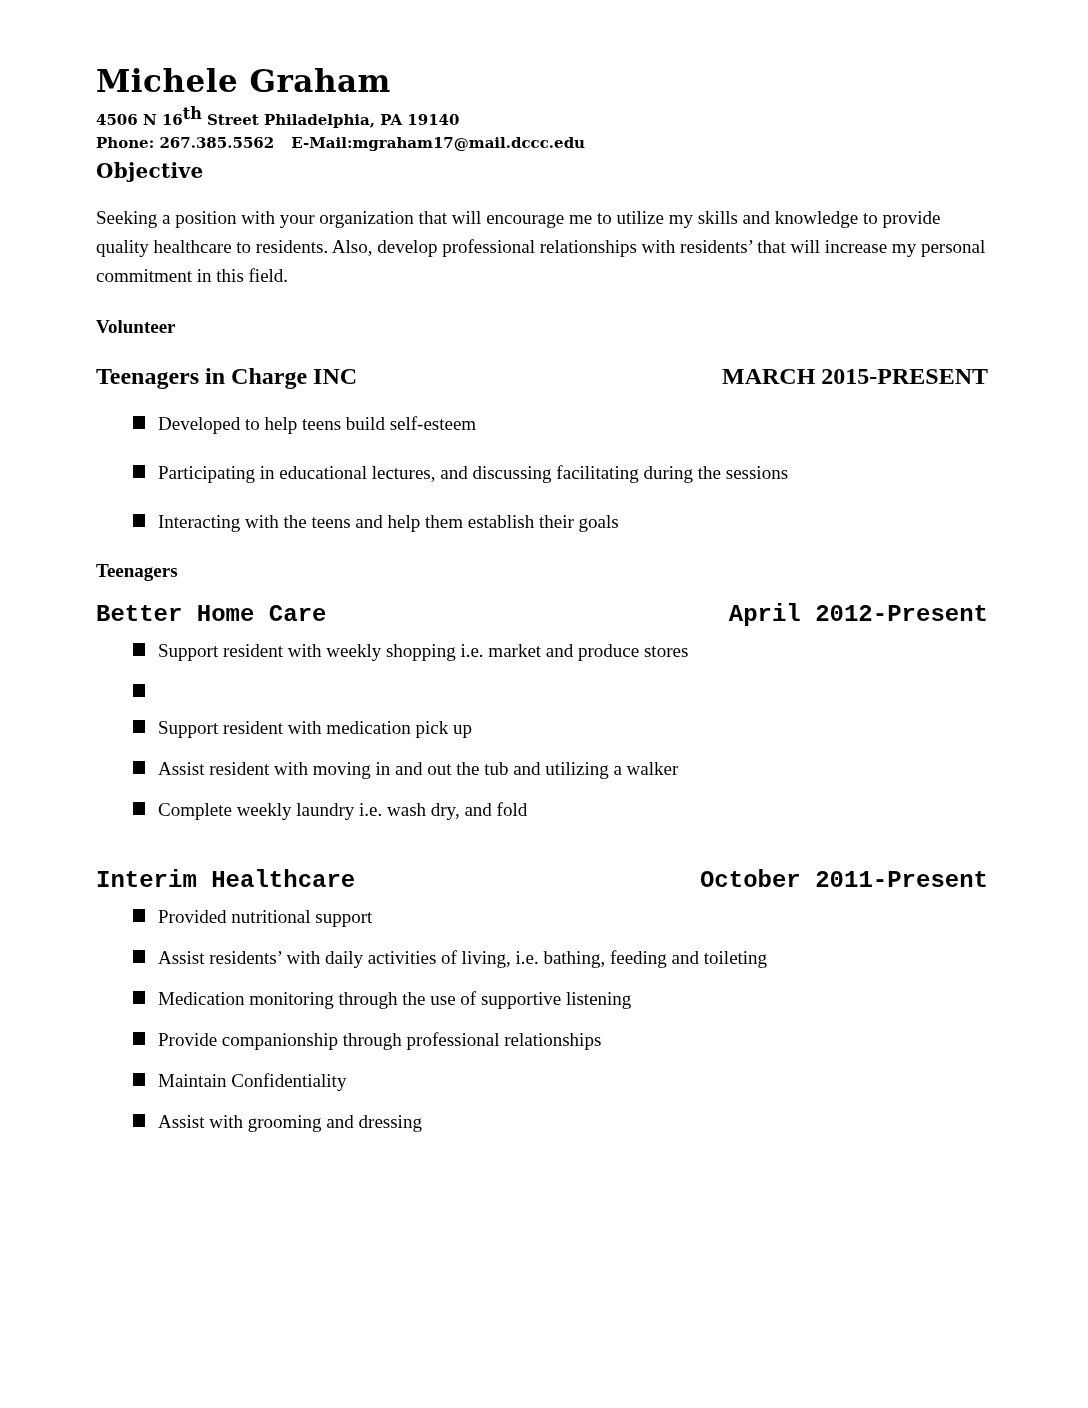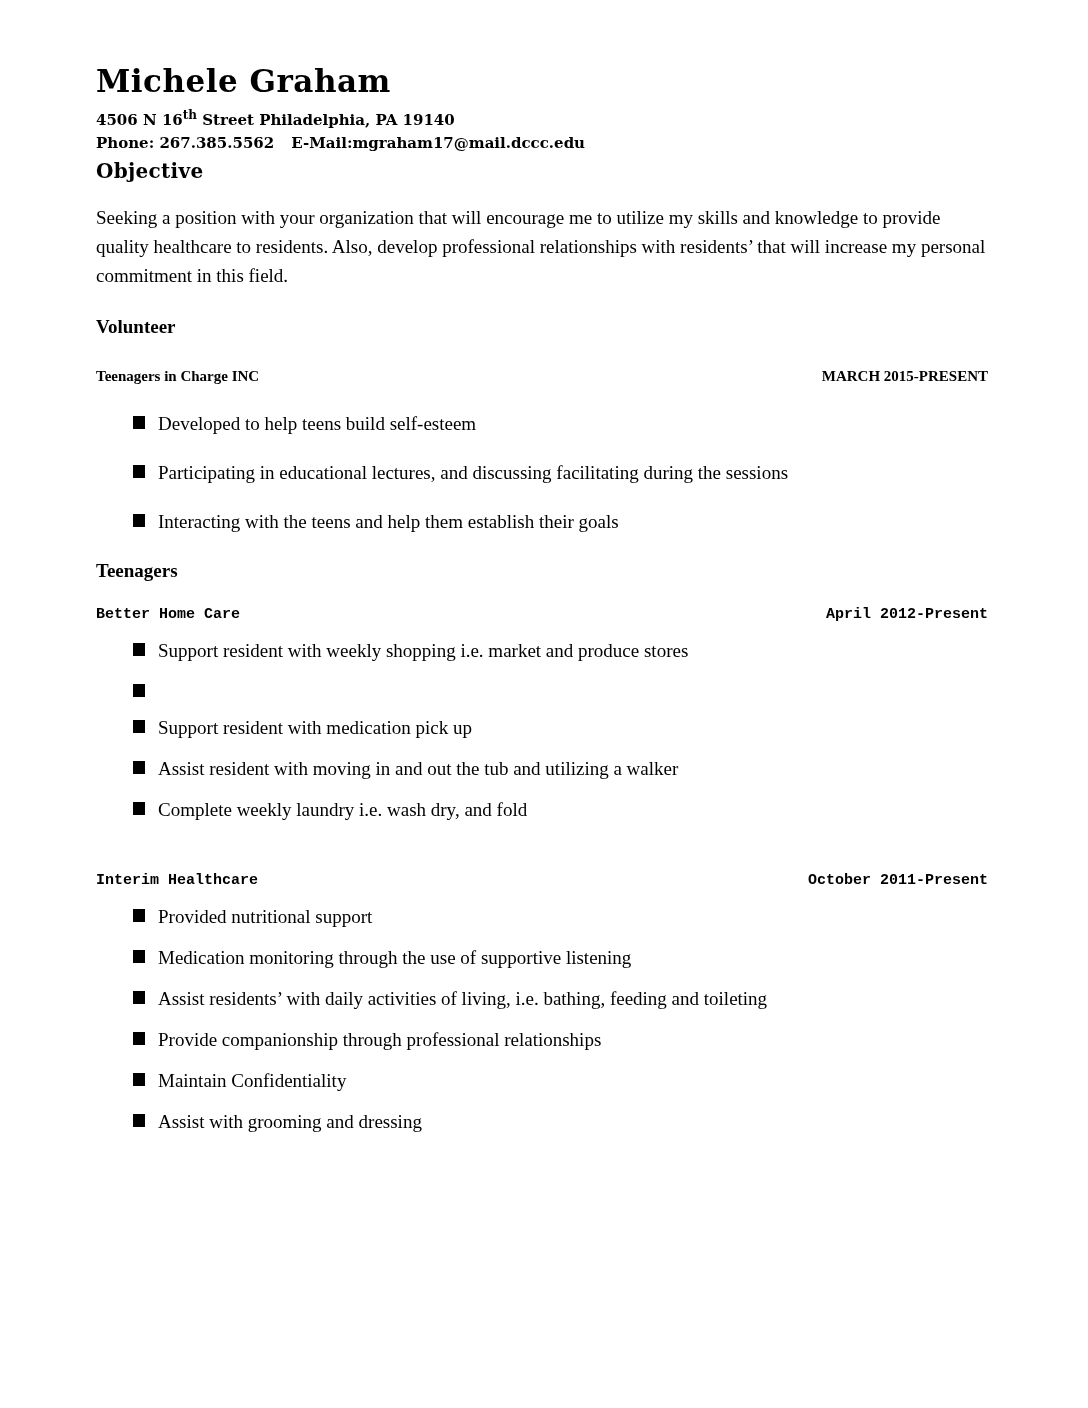--- a/index.html
+++ b/index.html
@@ -29,21 +29,21 @@
     letter-spacing: 0.5px;
   }
   .addr-line {
     font-family: "DejaVu Serif", serif;
     font-size: 15px;
     font-weight: 600;
     line-height: 20px;
     margin: 0 0 3px 0;
   }
   .addr-line sup {
-    font-size: 12px;
+    font-size: 16px;
     line-height: 0;
   }
   .contact-line {
     font-family: "DejaVu Serif", serif;
     font-size: 15px;
     font-weight: 600;
     line-height: 20px;
     margin: 0 0 7px 0;
   }
   .contact-line .email { margin-left: 17px; }
@@ -68,21 +68,21 @@
     line-height: 22px;
     margin: 0 0 27px 0;
   }
   .section-heading.employment { margin-top: 18px; margin-bottom: 22px; }
 
   .entry-header {
     display: flex;
     justify-content: space-between;
     align-items: baseline;
     font-weight: bold;
-    font-size: 15px;
+    font-size: 24px;
     line-height: 22px;
   }
   .entry-header.vspace { margin-bottom: 26px; }
   .entry-header.tightspace { margin-bottom: 14px; font-family: Liberation Mono, monospace; }
   .entry-interim { margin-top: 50px; }
 
   .bullet-list { margin: 0; padding: 0 0 0 37px; }
   .bullet-item {
     display: flex;
     align-items: flex-start;
@@ -175,25 +175,25 @@
         <span>Interim Healthcare</span>
         <span>October 2011-Present</span>
       </div>
       <div class="bullet-list tight">
         <div class="bullet-item">
             <span class="sq"></span>
             <span>Provided nutritional support</span>
           </div>
         <div class="bullet-item">
             <span class="sq"></span>
+            <span>Assist residents’ with daily activities of living, i.e. bathing, feeding and toileting</span>
+          </div>
+        <div class="bullet-item">
+            <span class="sq"></span>
             <span>Medication monitoring through the use of supportive listening</span>
-          </div>
-        <div class="bullet-item">
-            <span class="sq"></span>
-            <span>Assist residents’ with daily activities of living, i.e. bathing, feeding and toileting</span>
           </div>
         <div class="bullet-item">
             <span class="sq"></span>
             <span>Provide companionship through professional relationships</span>
           </div>
         <div class="bullet-item">
             <span class="sq"></span>
             <span>Maintain Confidentiality</span>
           </div>
         <div class="bullet-item">

